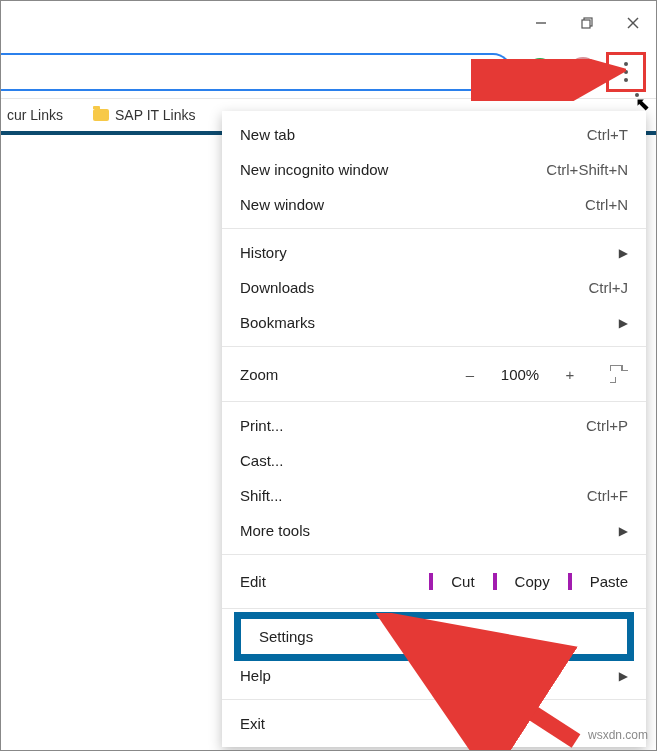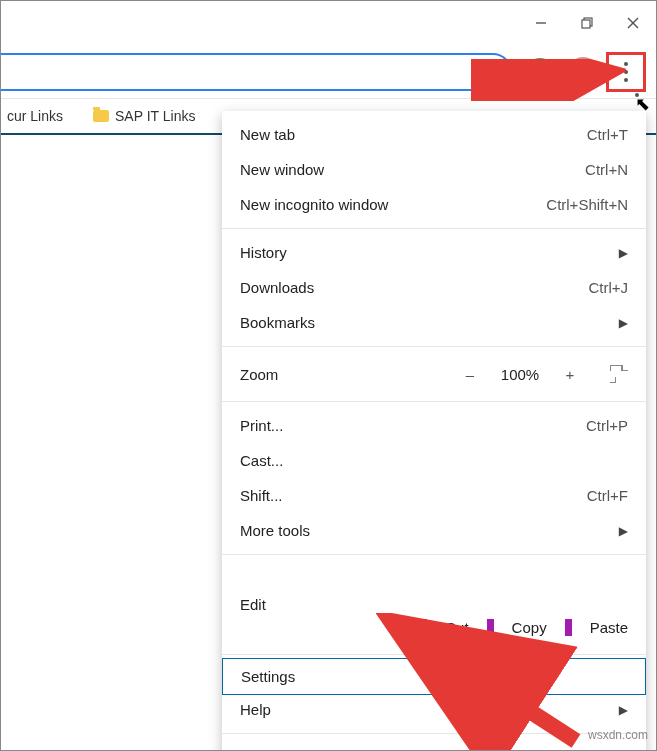--- a/index.html
+++ b/index.html
@@ -99,21 +99,21 @@
     color: #000;
   }
 
   
   .bookmarks-bar {
     height: 36px;
     display: flex;
     align-items: center;
     padding-left: 6px;
     gap: 30px;
-    border-bottom: 2px solid #0c4a6e;
+    border-bottom: 4px solid #0c4a6e;
     font-size: 14px;
     color: #333;
   }
   .bm-item { display: flex; align-items: center; gap: 6px; }
   .bm-folder {
     width: 16px; height: 12px;
     background: #f7c948;
     border-radius: 2px;
     position: relative;
   }
@@ -178,28 +178,27 @@
   .fullscreen i:nth-child(3){border-right:none;border-top:none;}
   .fullscreen i:nth-child(4){border-left:none;border-top:none;}
 
   .edit-row {
     display: flex; align-items: center;
     padding: 12px 0;
   }
   .edit-row .mr-label { padding-left: 18px; }
   .edit-cell {
     padding: 0 18px;
-    border-left: 7px solid #a21caf;
+    border-left: 4px solid #a21caf;
     color: #222;
-    margin-top: 46px;
   }
 
   .settings-highlight {
-    border: 1px solid #0369a1;
-    margin: -3px 0;
+    border: 7px solid #0369a1;
+    margin: -3px 12px;
   }
 
   
   .arrow {
     position: absolute;
     z-index: 20;
     pointer-events: none;
   }
 
   
@@ -261,26 +260,26 @@
 </div>
 
 <div class="menu">
 
   <div class="menu-section">
     <div class="menu-row">
       <span class="mr-label">New tab</span>
       <span class="mr-shortcut">Ctrl+T</span>
     </div>
     <div class="menu-row">
+      <span class="mr-label">New incognito window</span>
+      <span class="mr-shortcut">Ctrl+Shift+N</span>
+    </div>
+    <div class="menu-row">
       <span class="mr-label">New window</span>
       <span class="mr-shortcut">Ctrl+N</span>
-    </div>
-    <div class="menu-row">
-      <span class="mr-label">New incognito window</span>
-      <span class="mr-shortcut">Ctrl+Shift+N</span>
     </div>
   </div>
 
   <div class="menu-section">
     <div class="menu-row">
       <span class="mr-label">History</span>
       <span class="mr-chev">▶</span>
     </div>
     <div class="menu-row">
       <span class="mr-label">Downloads</span>

